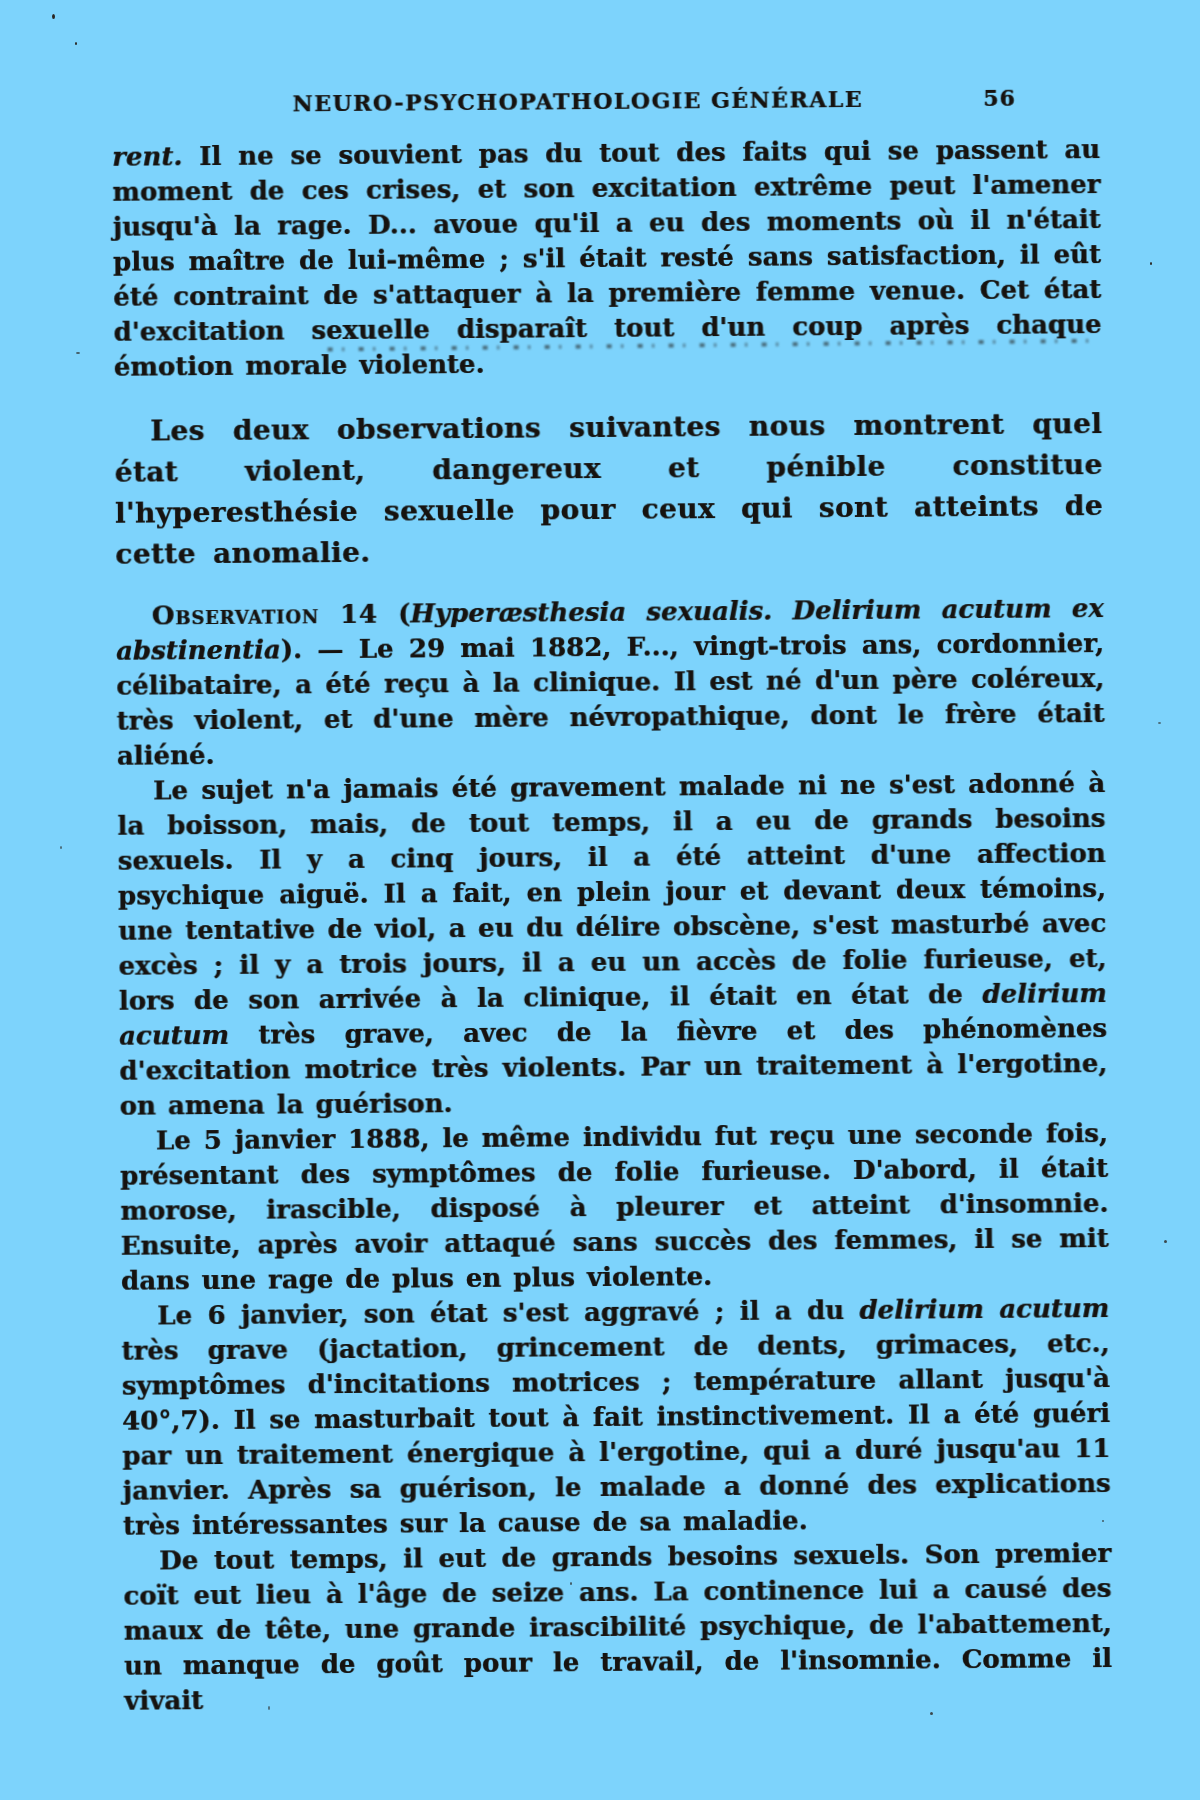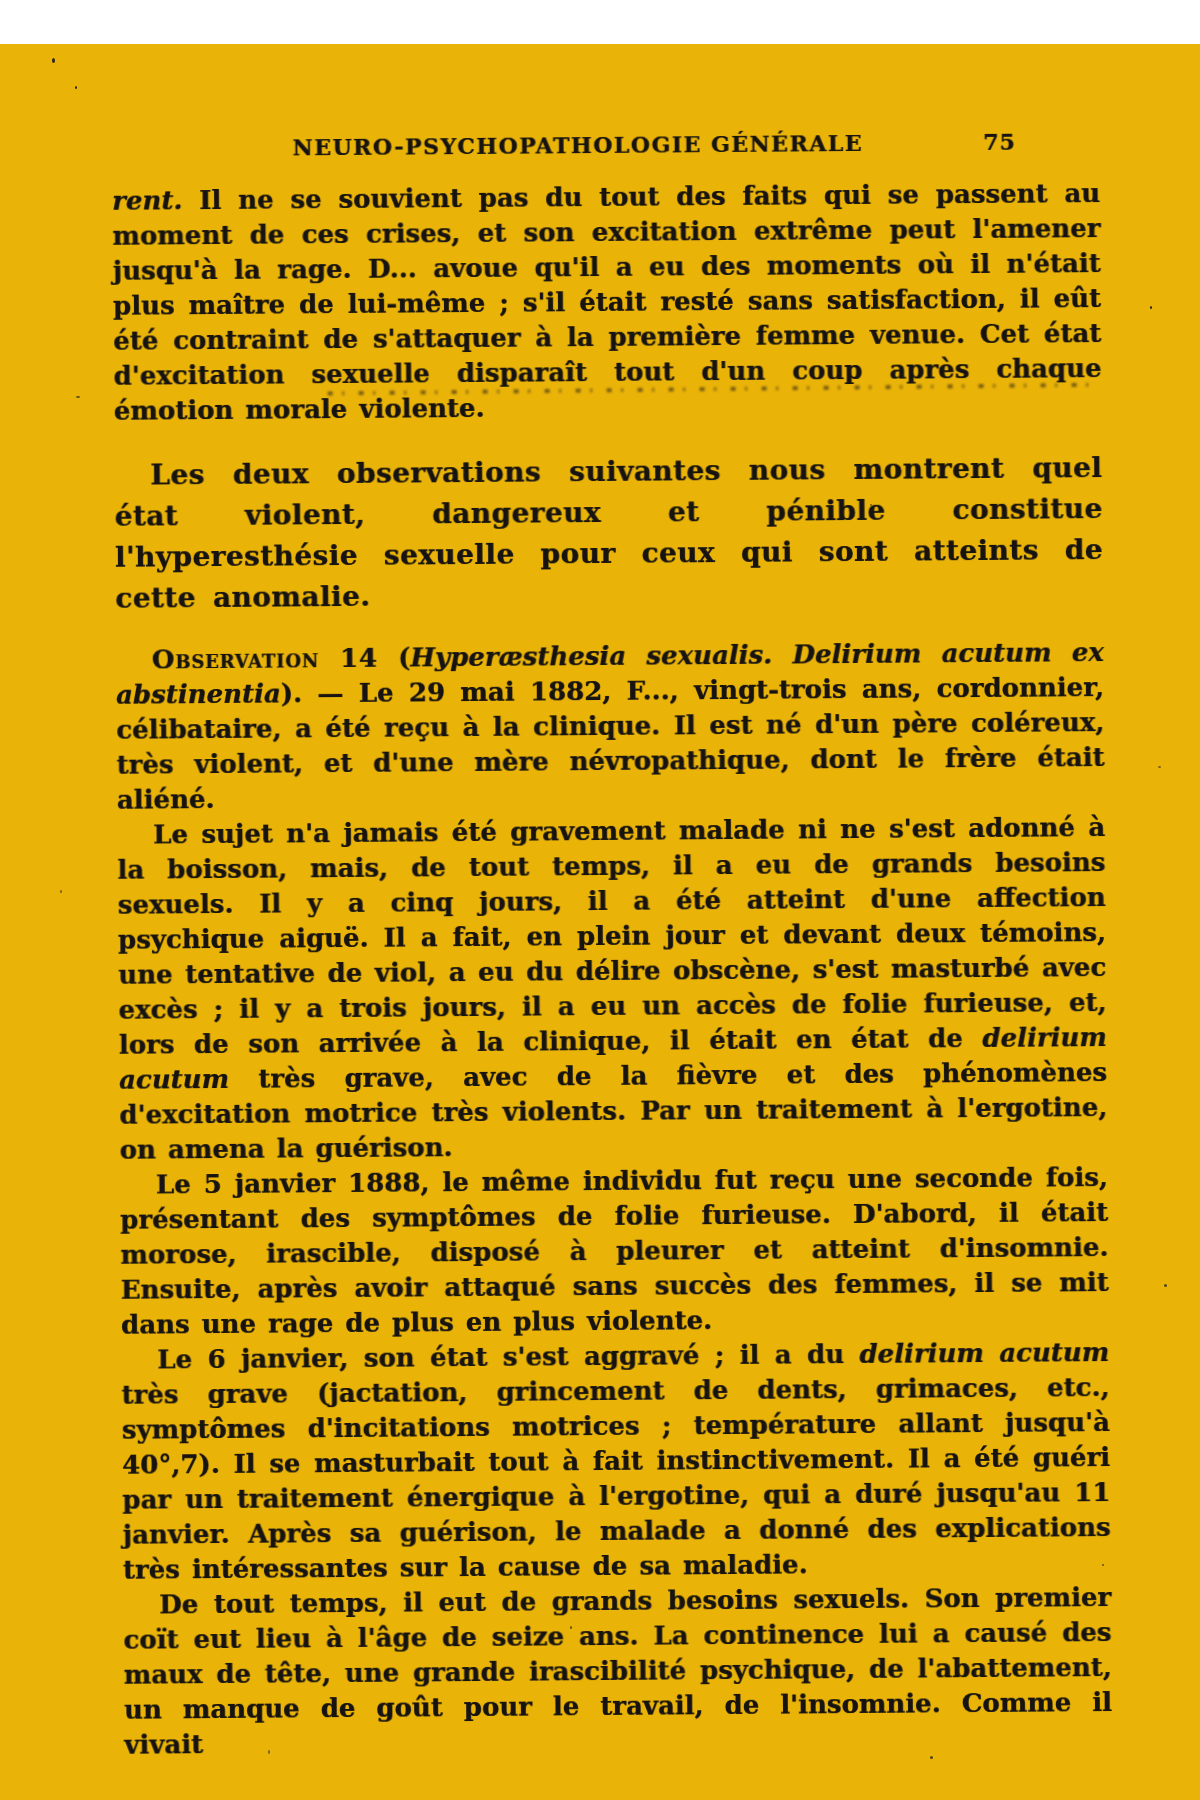--- a/index.html
+++ b/index.html
@@ -5,22 +5,21 @@
   html,body{margin:0;padding:0;}
   body{
     width:1200px;height:1800px;
     background:#ffffff;
     font-family:"DejaVu Serif","Liberation Serif",serif;
     overflow:hidden;
     position:relative;
   }
   .page{
     position:absolute;inset:0;
-    background:#eab308;
-    margin-top:44px;
+    background:#7dd3fc;
   }
   .scan-rotate{
     position:absolute;inset:0;
     transform:rotate(-0.45deg);
     transform-origin:600px 900px;
   }
   .ink{
     color:#161310;
     font-weight:700;
     text-shadow:0.6px 0.4px 0.6px rgba(22,19,16,0.55), -0.3px 0.3px 0.5px rgba(22,19,16,0.30);
@@ -81,21 +80,21 @@
   .s12{left:1158px;top:722px;width:3px;height:2px;opacity:.6;}
 </style>
 </head>
 <body>
 
 <div class="page">
   <div class="scan-rotate">
 
     <div class="running-header ink">
       <span class="running-title">NEURO-PSYCHOPATHOLOGIE GÉNÉRALE</span>
-      <span class="page-number">75</span>
+      <span class="page-number">56</span>
     </div>
 
     <div class="text-block ink">
 
       <p class="par no-indent"><span class="it">rent.</span><span> Il ne se souvient pas du tout des faits qui se passent au moment de ces crises, et son excitation extrême peut l'amener jusqu'à la rage. D... avoue qu'il a eu des moments où il n'était plus maître de lui-même ; s'il était resté sans satisfaction, il eût été contraint de s'attaquer à la première femme venue. Cet état d'excitation sexuelle disparaît tout d'un coup après chaque émotion morale violente.</span></p>
 
       <p class="par lead"><span>Les deux observations suivantes nous montrent quel état violent, dangereux et pénible constitue l'hyperesthésie sexuelle pour ceux qui sont atteints de cette anomalie.</span></p>
 
       <p class="par"><span class="sc">Observation 14</span><span> (</span><span class="it">Hyperæsthesia sexualis. Delirium acutum ex abstinentia</span><span>). — Le 29 mai 1882, F..., vingt-trois ans, cordonnier, célibataire, a été reçu à la clinique. Il est né d'un père coléreux, très violent, et d'une mère névropathique, dont le frère était aliéné.</span></p>
 

